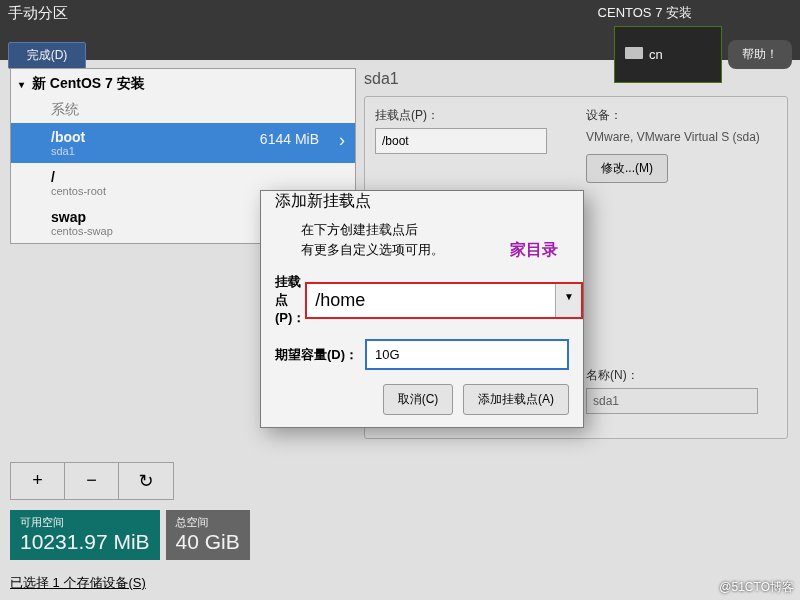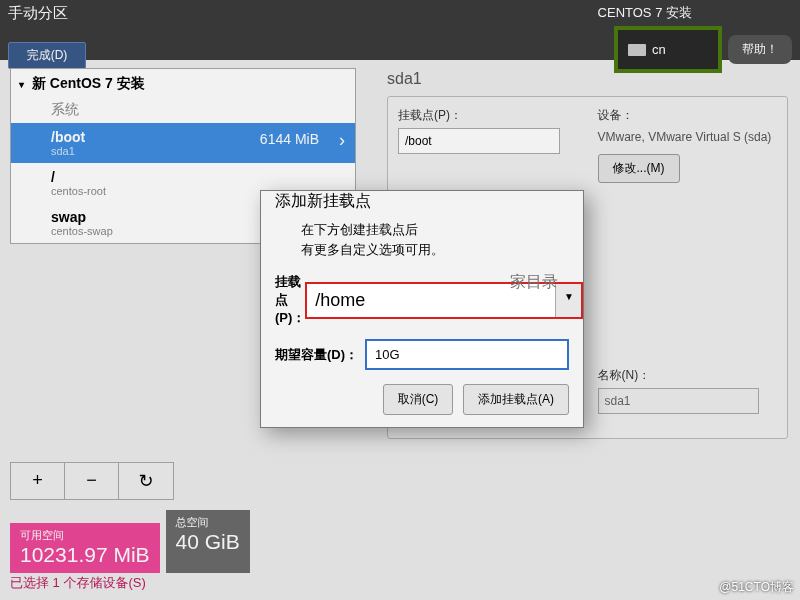--- a/index.html
+++ b/index.html
@@ -6,26 +6,26 @@
 body { width:800px; height:600px; background:#ececec; position:relative; overflow:hidden; font-size:13px; }
 
 
 .topbar { height:60px; background:#3b3b3b; color:#fff; display:flex; justify-content:space-between; padding:4px 8px; }
 .topbar .left { display:flex; flex-direction:column; gap:19px; }
 .topbar .title { font-size:15px; }
 .done-btn { background:#3a5a8a; border:1px solid #6080b0; color:#fff; padding:4px 16px; cursor:pointer; width:78px; font-size:12px; border-radius:2px; }
 .topbar .right { display:flex; flex-direction:column; align-items:flex-end; gap:4px; }
 .topbar .subtitle { font-size:13px; padding-right:100px; }
 .lang-strip { display:flex; align-items:center; gap:6px; }
-.lang-box { background:#2a2a2a; border:4px solid #4d7c0f; padding:12px 10px; display:flex; align-items:center; gap:6px; width:108px; font-size:13px; }
+.lang-box { background:#2a2a2a; border:1px solid #4d7c0f; padding:20px 10px; display:flex; gap:6px; width:108px; font-size:13px; }
 .kbd-icon { width:18px; height:12px; background:#ccc; display:inline-block; border-radius:1px; }
 .help-btn { background:#555; color:#fff; padding:6px 14px; font-size:12px;border-radius:8px; }
 
 
-.main { display:flex; height:calc(100% - 60px);gap:23px; }
+.main { display:flex; height:calc(100% - 60px); }
 .leftcol { width:360px; padding:8px 4px 8px 10px; display:flex; flex-direction:column; }
 .treebox { border:1px solid #a8a8a8; background:#fff; flex:0 0 auto; }
 .tree-head { padding:6px 8px; font-weight:bold; font-size:14px; }
 .tree-head .arrow { font-size:10px; margin-right:4px; }
 .tree-sys { padding:2px 8px 4px 40px; color:#888; font-size:14px; }
 .tree-item { padding:6px 10px 6px 40px; position:relative; }
 .tree-item .name { font-weight:bold; font-size:14px; }
 .tree-item .sub { font-size:11px; color:#888; }
 .tree-item .size { position:absolute; right:36px; top:8px; font-size:14px; }
 .tree-item .chevron { position:absolute; right:10px; top:7px; font-size:18px; color:inherit }
@@ -33,24 +33,24 @@
 .tree-item.selected .sub { color:#cfe0f5; }
 .tree-item.selected .chevron { color:#fff; }
 
 .btn-row { display:flex; margin-top:10px; border:1px solid #a8a8a8; width:fit-content; background:#eee; }
 .btn-row button { width:54px; height:36px; background:#efefef; border:none; border-right:1px solid #a8a8a8; font-size:18px; cursor:pointer; }
 .btn-row button:last-child { border-right:none; }
 
 .space-row { display:flex; margin-top:10px; gap:6px; }
 .space-box { padding:6px 10px; font-size:11px; line-height:1.2; }
 .space-box .val { font-size:21px; }
-.space-avail { background:#ec4899; color:#fff;margin-top:13px; }
+.space-avail { background:#0f766e; color:#fff; }
 .space-total { background:#6b6b6b; color:#fff; }
 
-.storage-link { margin-top:1px; color:#be185d; font-size:13px; cursor:pointer; display:inline-block; }
+.storage-link { margin-top:14px; color:#000000; text-decoration:underline; font-size:13px; cursor:pointer; display:inline-block; }
 
 .rightcol { flex:1; padding:10px 12px 10px 4px; }
 .rightcol h3 { font-weight:normal; font-size:16px; color:#555; margin-bottom:8px; }
 .fieldset { border:1px solid #bbb; border-radius:3px; padding:10px; background:#f0f0f0; }
 .field-row { display:flex; gap:20px; margin-bottom:14px; }
 .field-col { flex:1; }
 .field-col label { display:block; font-size:12px; margin-bottom:4px; color:#333; }
 .txt-input { width:90%; padding:5px 6px; border:1px solid #aaa; background:#fff; font-size:12px; }
 .txt-input.ro { background:#eee; color:#666; }
 .device-text { font-size:12px; line-height:1.5; color:#555; }
@@ -63,21 +63,21 @@
 .modal .mdesc { font-size:13px; margin-left:26px; line-height:1.5; margin-bottom:14px; }
 .mrow { display:flex; align-items:center; margin-bottom:12px; }
 .mrow .lab { width:90px; font-size:13px; font-weight:bold; }
 .combo { flex:1; border:2px solid #d92020; display:flex; }
 .combo input { flex:1; border:none; padding:6px 8px; font-size:18px; outline:none; background:#fff; }
 .combo .drop { width:26px; text-align:center; border-left:1px solid #aaa; background:#e8e8e8; line-height:26px; font-size:10px; cursor:pointer; }
 .cap-input { flex:1; border:2px solid #3172c8; padding:6px 8px; font-size:13px; outline:none; }
 .mbtns { text-align:right; margin-top:14px; }
 .mbtns button { padding:6px 14px; background:#e4e4e4; border:1px solid #999; border-radius:3px; font-size:12px; cursor:pointer; margin-left:6px; }
 
-.annot { position:absolute; color:#737373; font-size:16px; left:510px; top:240px; font-weight:normal;margin-top:32px; }
+.annot { position:absolute; color:#a21caf; font-size:16px; left:510px; top:240px; font-weight:bold; }
 
 .watermark { position:absolute; right:6px; bottom:4px; color:#fff; font-size:12px; text-shadow:0 0 3px #000; }
 
 .behind-letter { position:absolute; font-size:12px; color:#555; }
 </style>
 </head>
 <body>
 
 <div class="topbar">
   <div class="left">

